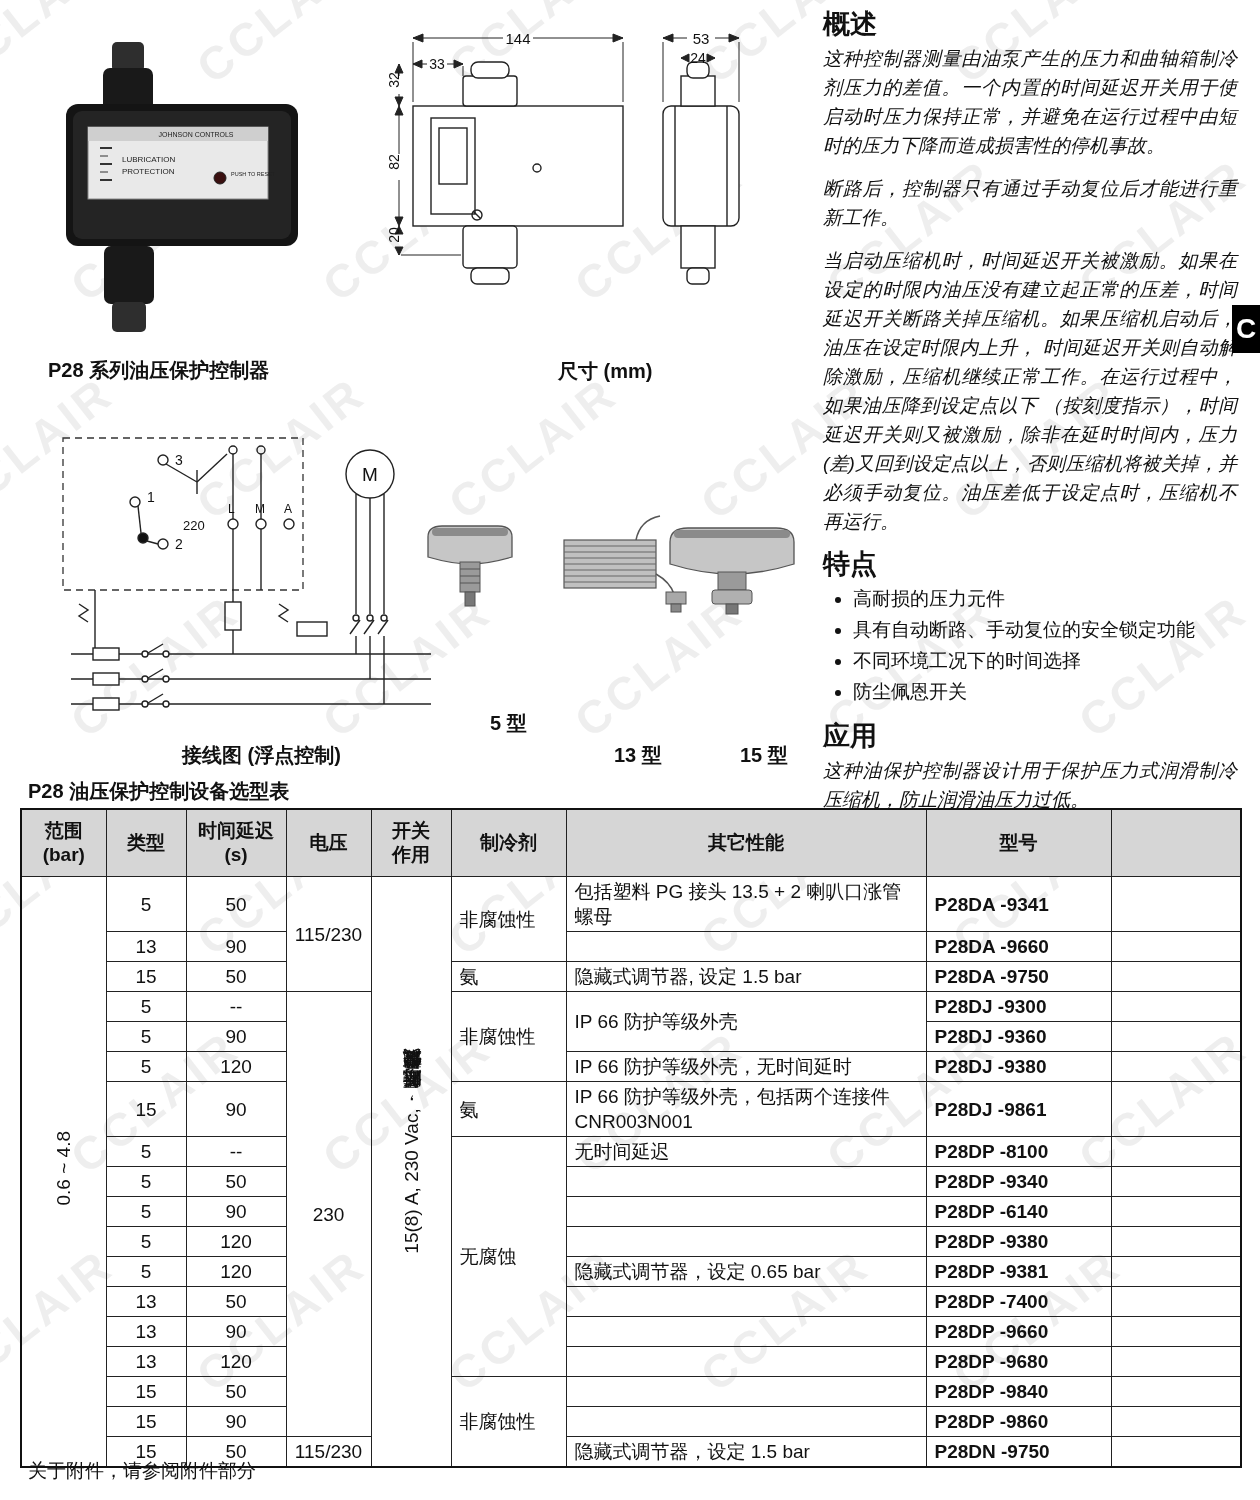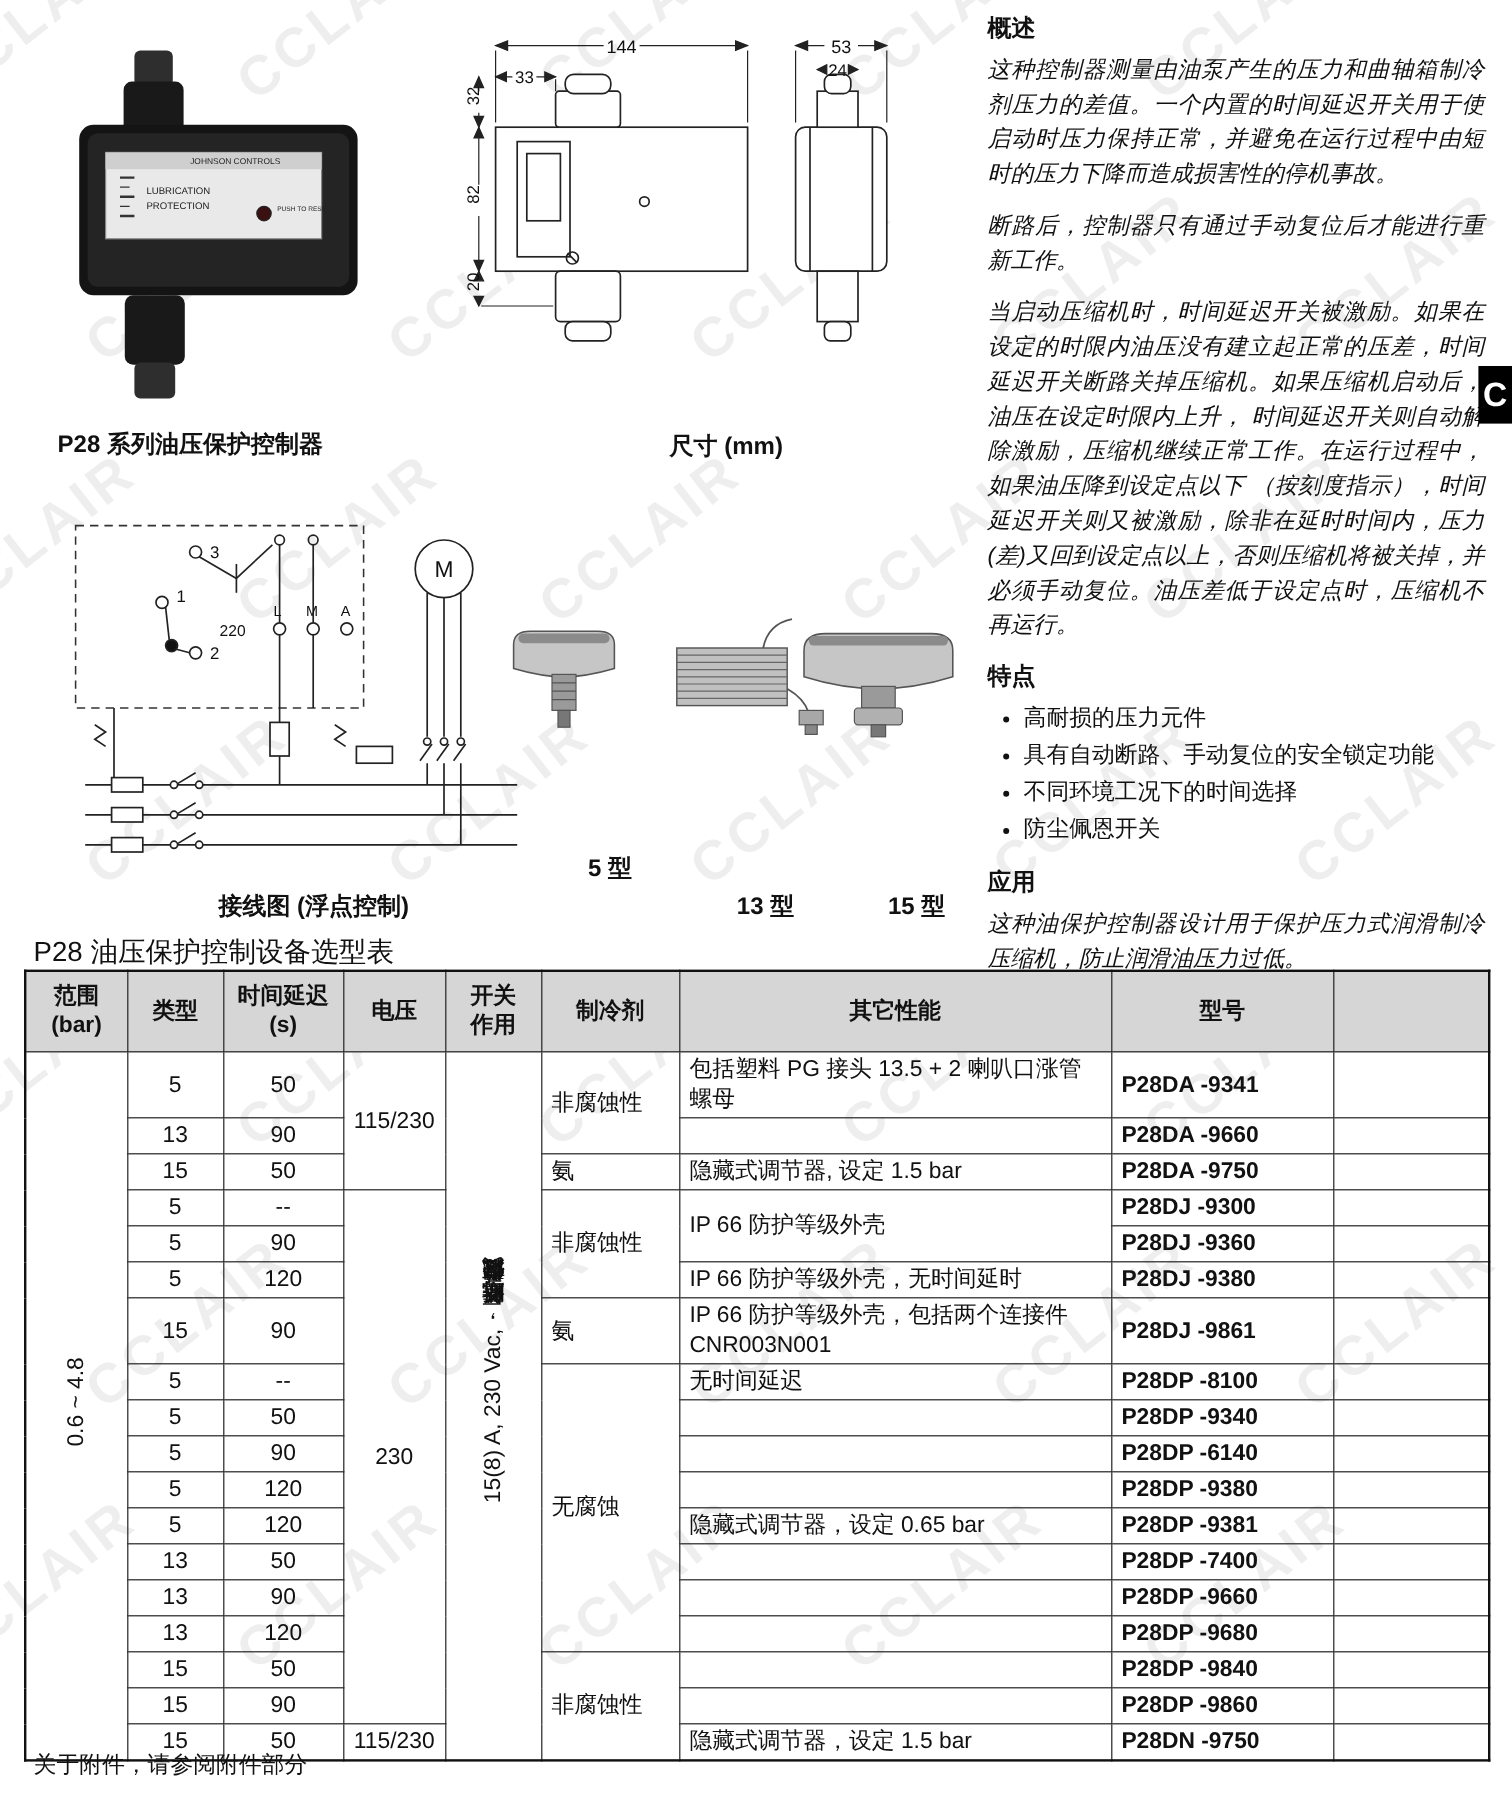--- a/index.html
+++ b/index.html
@@ -8,26 +8,26 @@
     position:relative; background:#ffffff; overflow:hidden;
     font-family:"Liberation Sans","DejaVu Sans",sans-serif; color:#111;
   }
   .wm-layer { position:absolute; inset:0; z-index:0; overflow:hidden; pointer-events:none; }
   .wm { position:absolute; font-size:46px; font-weight:bold; letter-spacing:4px;
         color:rgba(140,140,140,0.15); transform:rotate(-38deg); white-space:nowrap; }
   .abs { position:absolute; z-index:2; }
 
   .caption { font-weight:bold; font-size:20px; }
   .right-col { left:823px; top:10px; width:414px; font-size:19px; line-height:29px; text-align:justify; }
-  .right-col h3 { font-size:20px; margin:0 0 5px; text-align:left; }
+  .right-col h3 { font-size:27px; margin:0 0 5px; text-align:left; }
   .right-col p { margin:0 0 14px;font-style:italic; }
   ul.features { list-style:disc; padding-left:30px; margin:2px 0 16px; text-align:left; }
   ul.features li { margin:2px 0; }
 
-  .table-title { font-weight:normal; font-size:23px; }
+  .table-title { font-weight:bold; font-size:20px; }
   .sel-table { border-collapse:collapse; width:1220px; table-layout:fixed; border:2px solid #111; background:transparent; }
   .sel-table th, .sel-table td { border:1px solid #222; font-size:19px; vertical-align:middle; }
   .sel-table th { background:#d6d6d6; font-weight:bold; text-align:center; white-space:pre-line; padding:9px 4px; line-height:24px; }
   .sel-table td { padding:2px 8px; line-height:25px; }
   td.c { text-align:center; }
   td.model { font-weight:bold; }
   td.vcell { text-align:center; padding:2px 2px; }
   .vwrap { writing-mode:vertical-rl; transform:rotate(180deg); margin:0 auto; white-space:nowrap; font-size:19px; display:inline-block; }
   .footnote { font-size:19px; }
   .page-tab { left:1232px; top:305px; width:28px; height:48px; background:#000; color:#fff;

